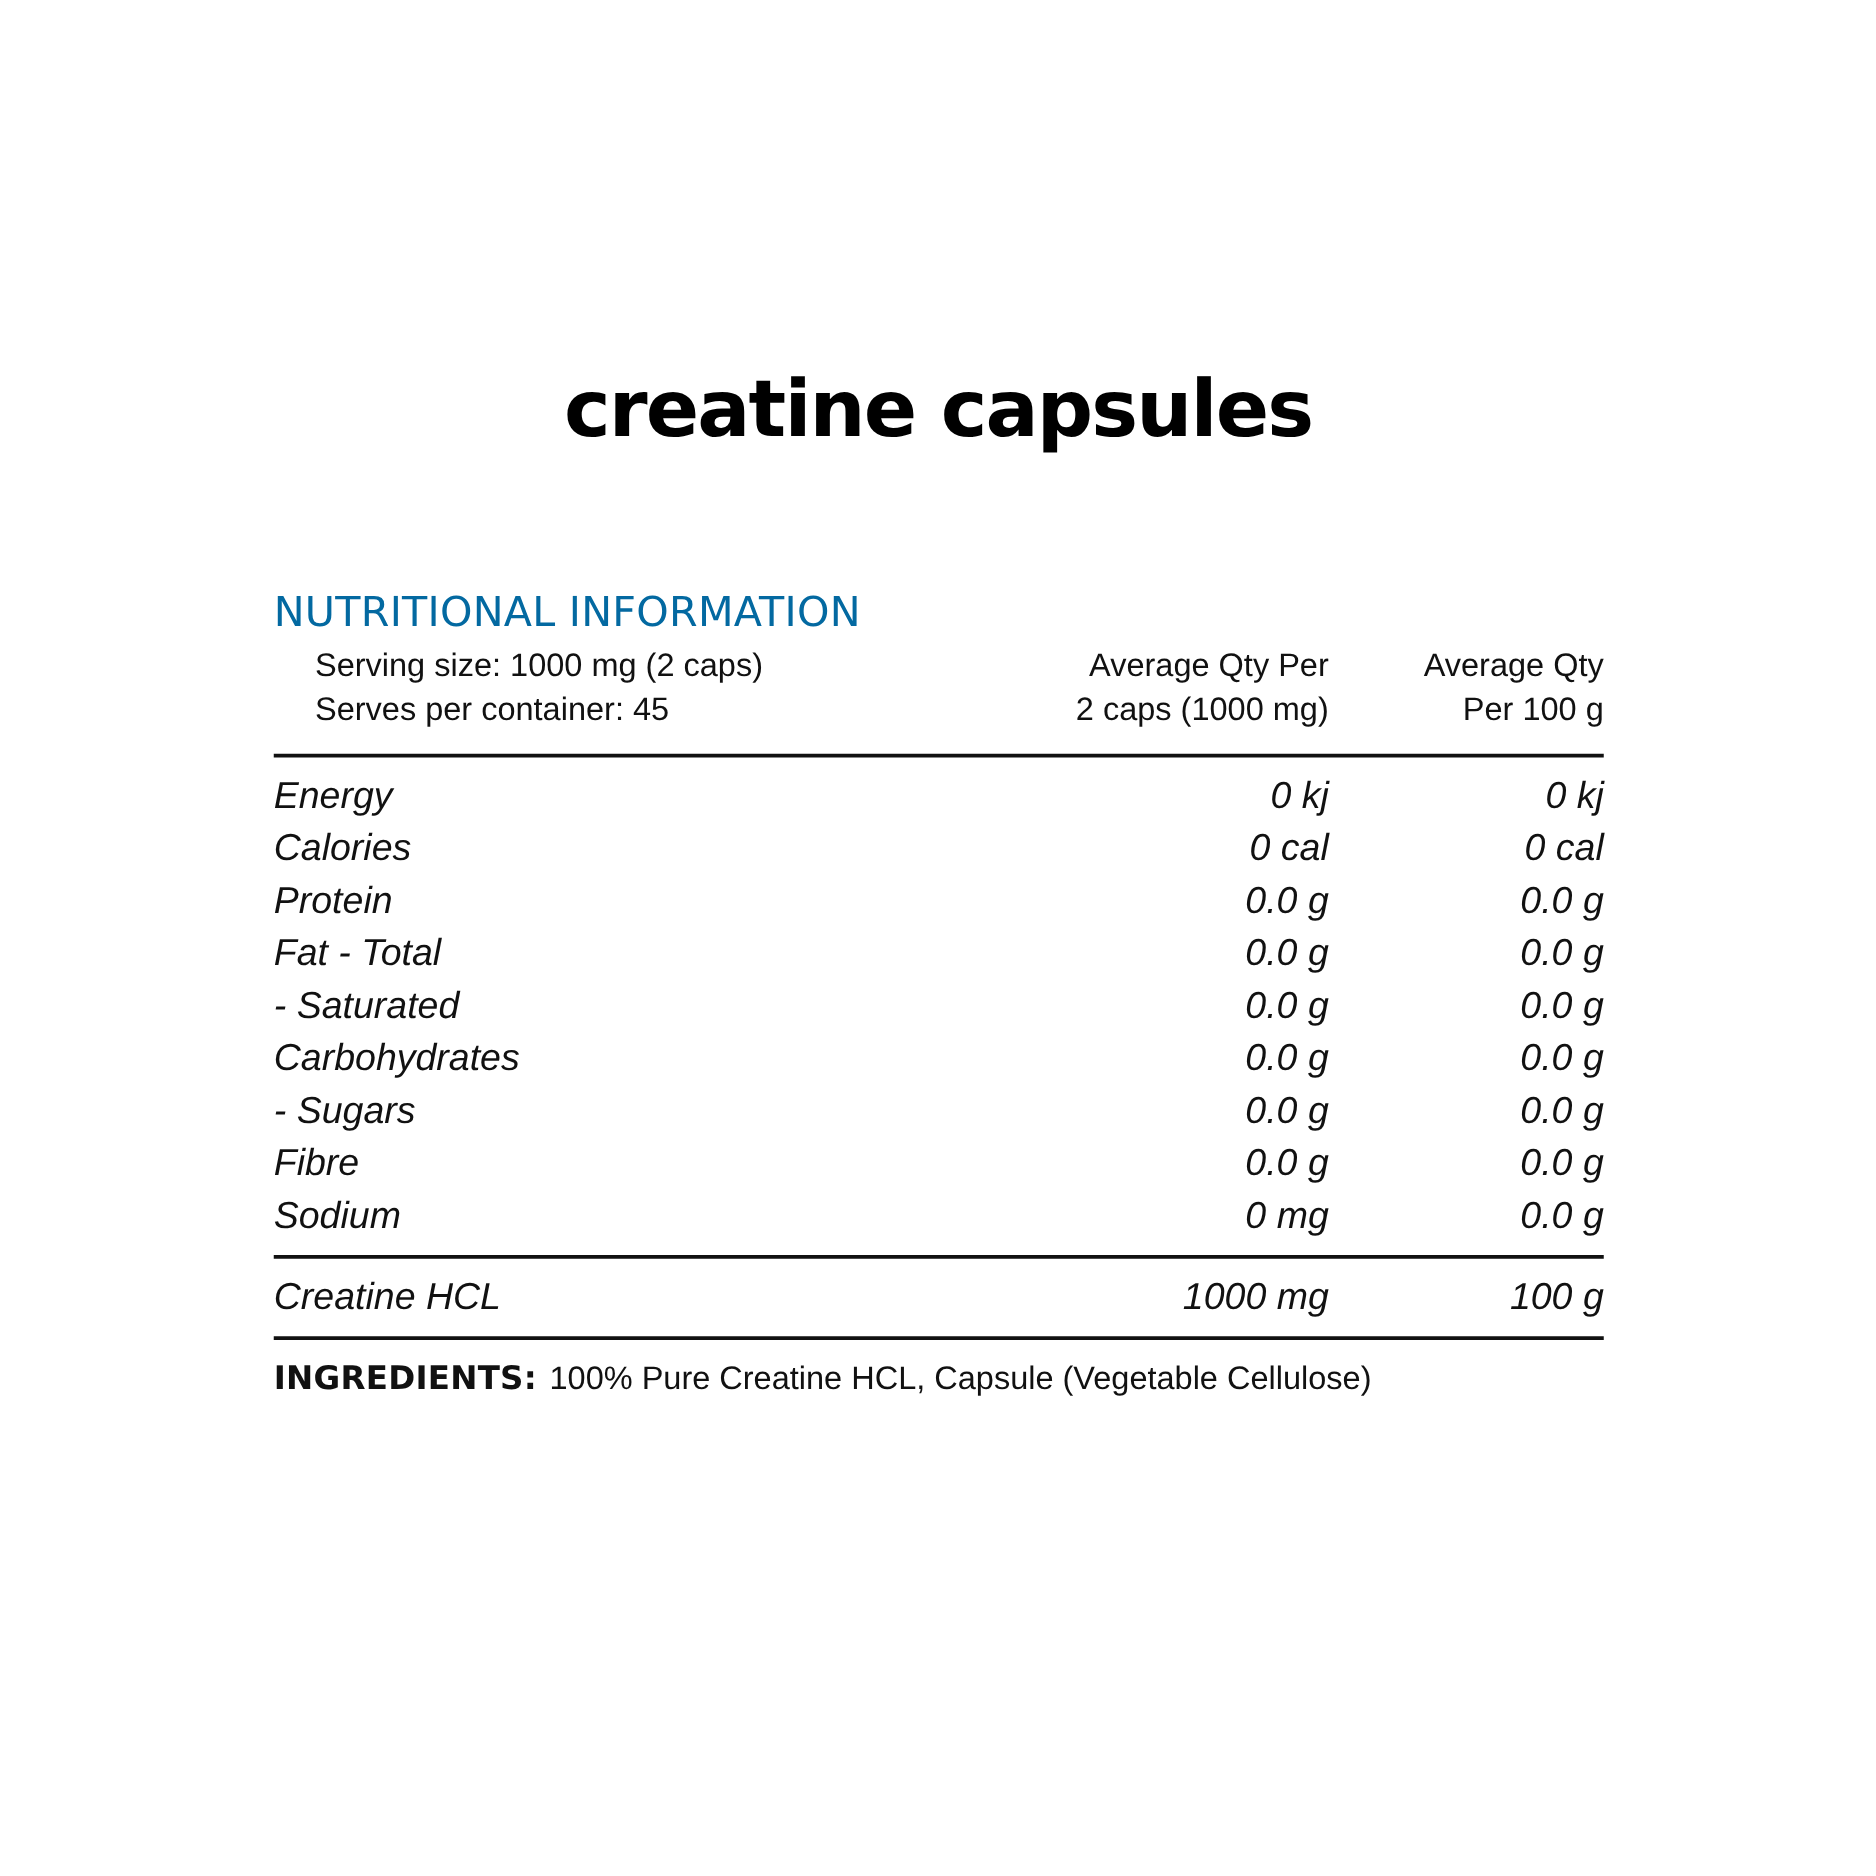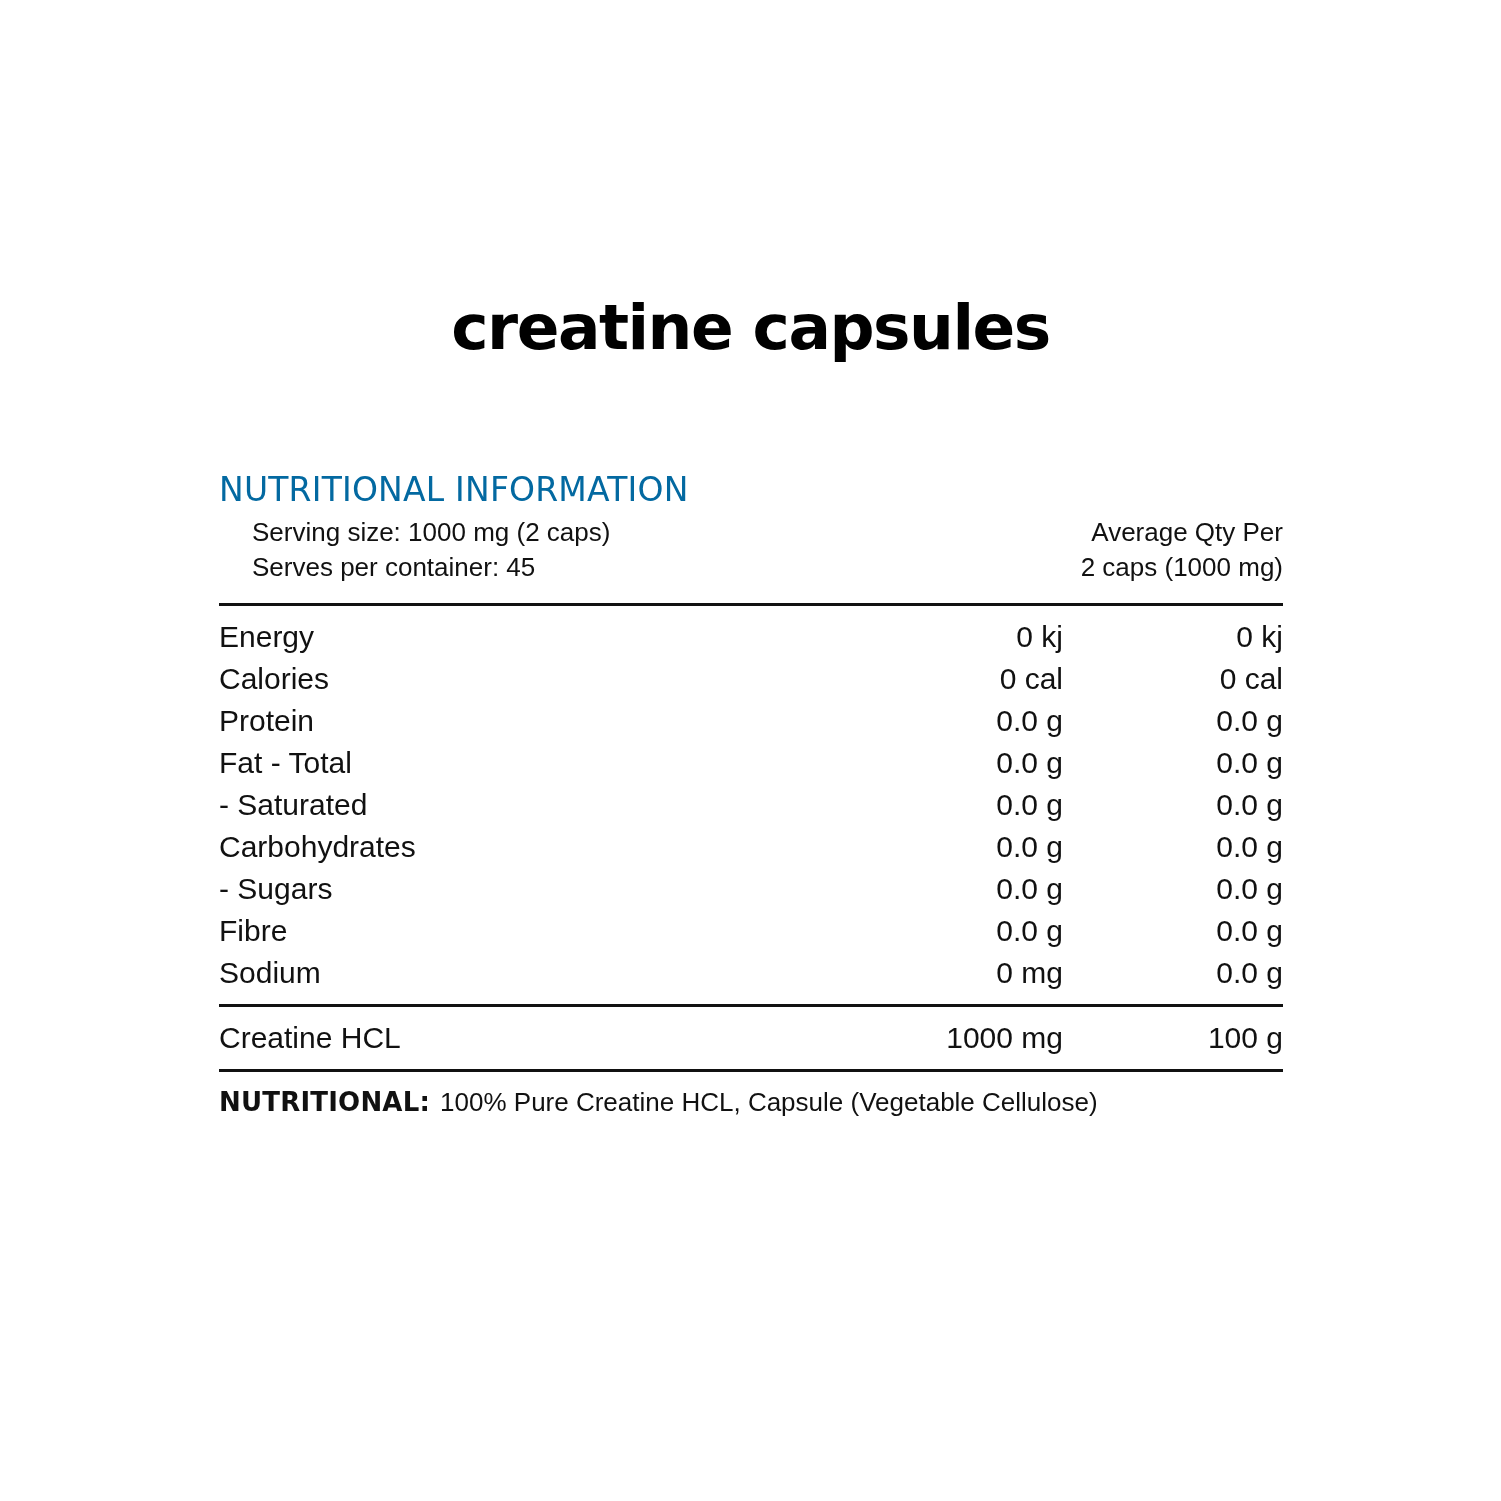--- a/index.html
+++ b/index.html
@@ -90,20 +90,21 @@
   table.nutrition {
     width: 100%;
     border-collapse: collapse;
     font-size: 30px;
     color: #111111;
   }
   table.nutrition td {
     padding: 4px 0;
     vertical-align: baseline;
     white-space: nowrap;
+    font-style: italic;
   }
   td.label { text-align: left; }
   td.v1 { text-align: right; width: 300px; }
   td.v2 { text-align: right; width: 220px; }
   .indent { padding-left: 72px; margin-left: 40px; }
 
   
   .ingredients {
     font-size: 26px;
     line-height: 1.3;
@@ -130,20 +131,24 @@
 
     <div class="serving-row">
       <div class="serving-left">
         <div>Serving size: 1000 mg (2 caps)</div>
         <div>Serves per container: 45</div>
       </div>
       <div class="col-head c1">
         <div>Average Qty Per</div>
         <div>2 caps (1000 mg)</div>
       </div>
+      <div class="col-head c2">
+        <div>Average Qty</div>
+        <div>Per 100 g</div>
+      </div>
     </div>
 
     <div class="rule top"></div>
 
     <table class="nutrition">
       <tbody>
         <tr>
           <td class="label">Energy</td>
           <td class="v1">0 kj</td>
           <td class="v2">0 kj</td>
@@ -199,17 +204,17 @@
           <td class="label">Creatine HCL</td>
           <td class="v1">1000 mg</td>
           <td class="v2">100 g</td>
         </tr>
       </tbody>
     </table>
 
     <div class="rule bottom"></div>
 
     <div class="ingredients">
-      <span class="ing-label">NUTRITIONAL:</span><span class="ing-text">100% Pure Creatine HCL, Capsule (Vegetable Cellulose)</span>
+      <span class="ing-label">INGREDIENTS:</span><span class="ing-text">100% Pure Creatine HCL, Capsule (Vegetable Cellulose)</span>
     </div>
 
   </div>
 </div>
 
 </body></html>

